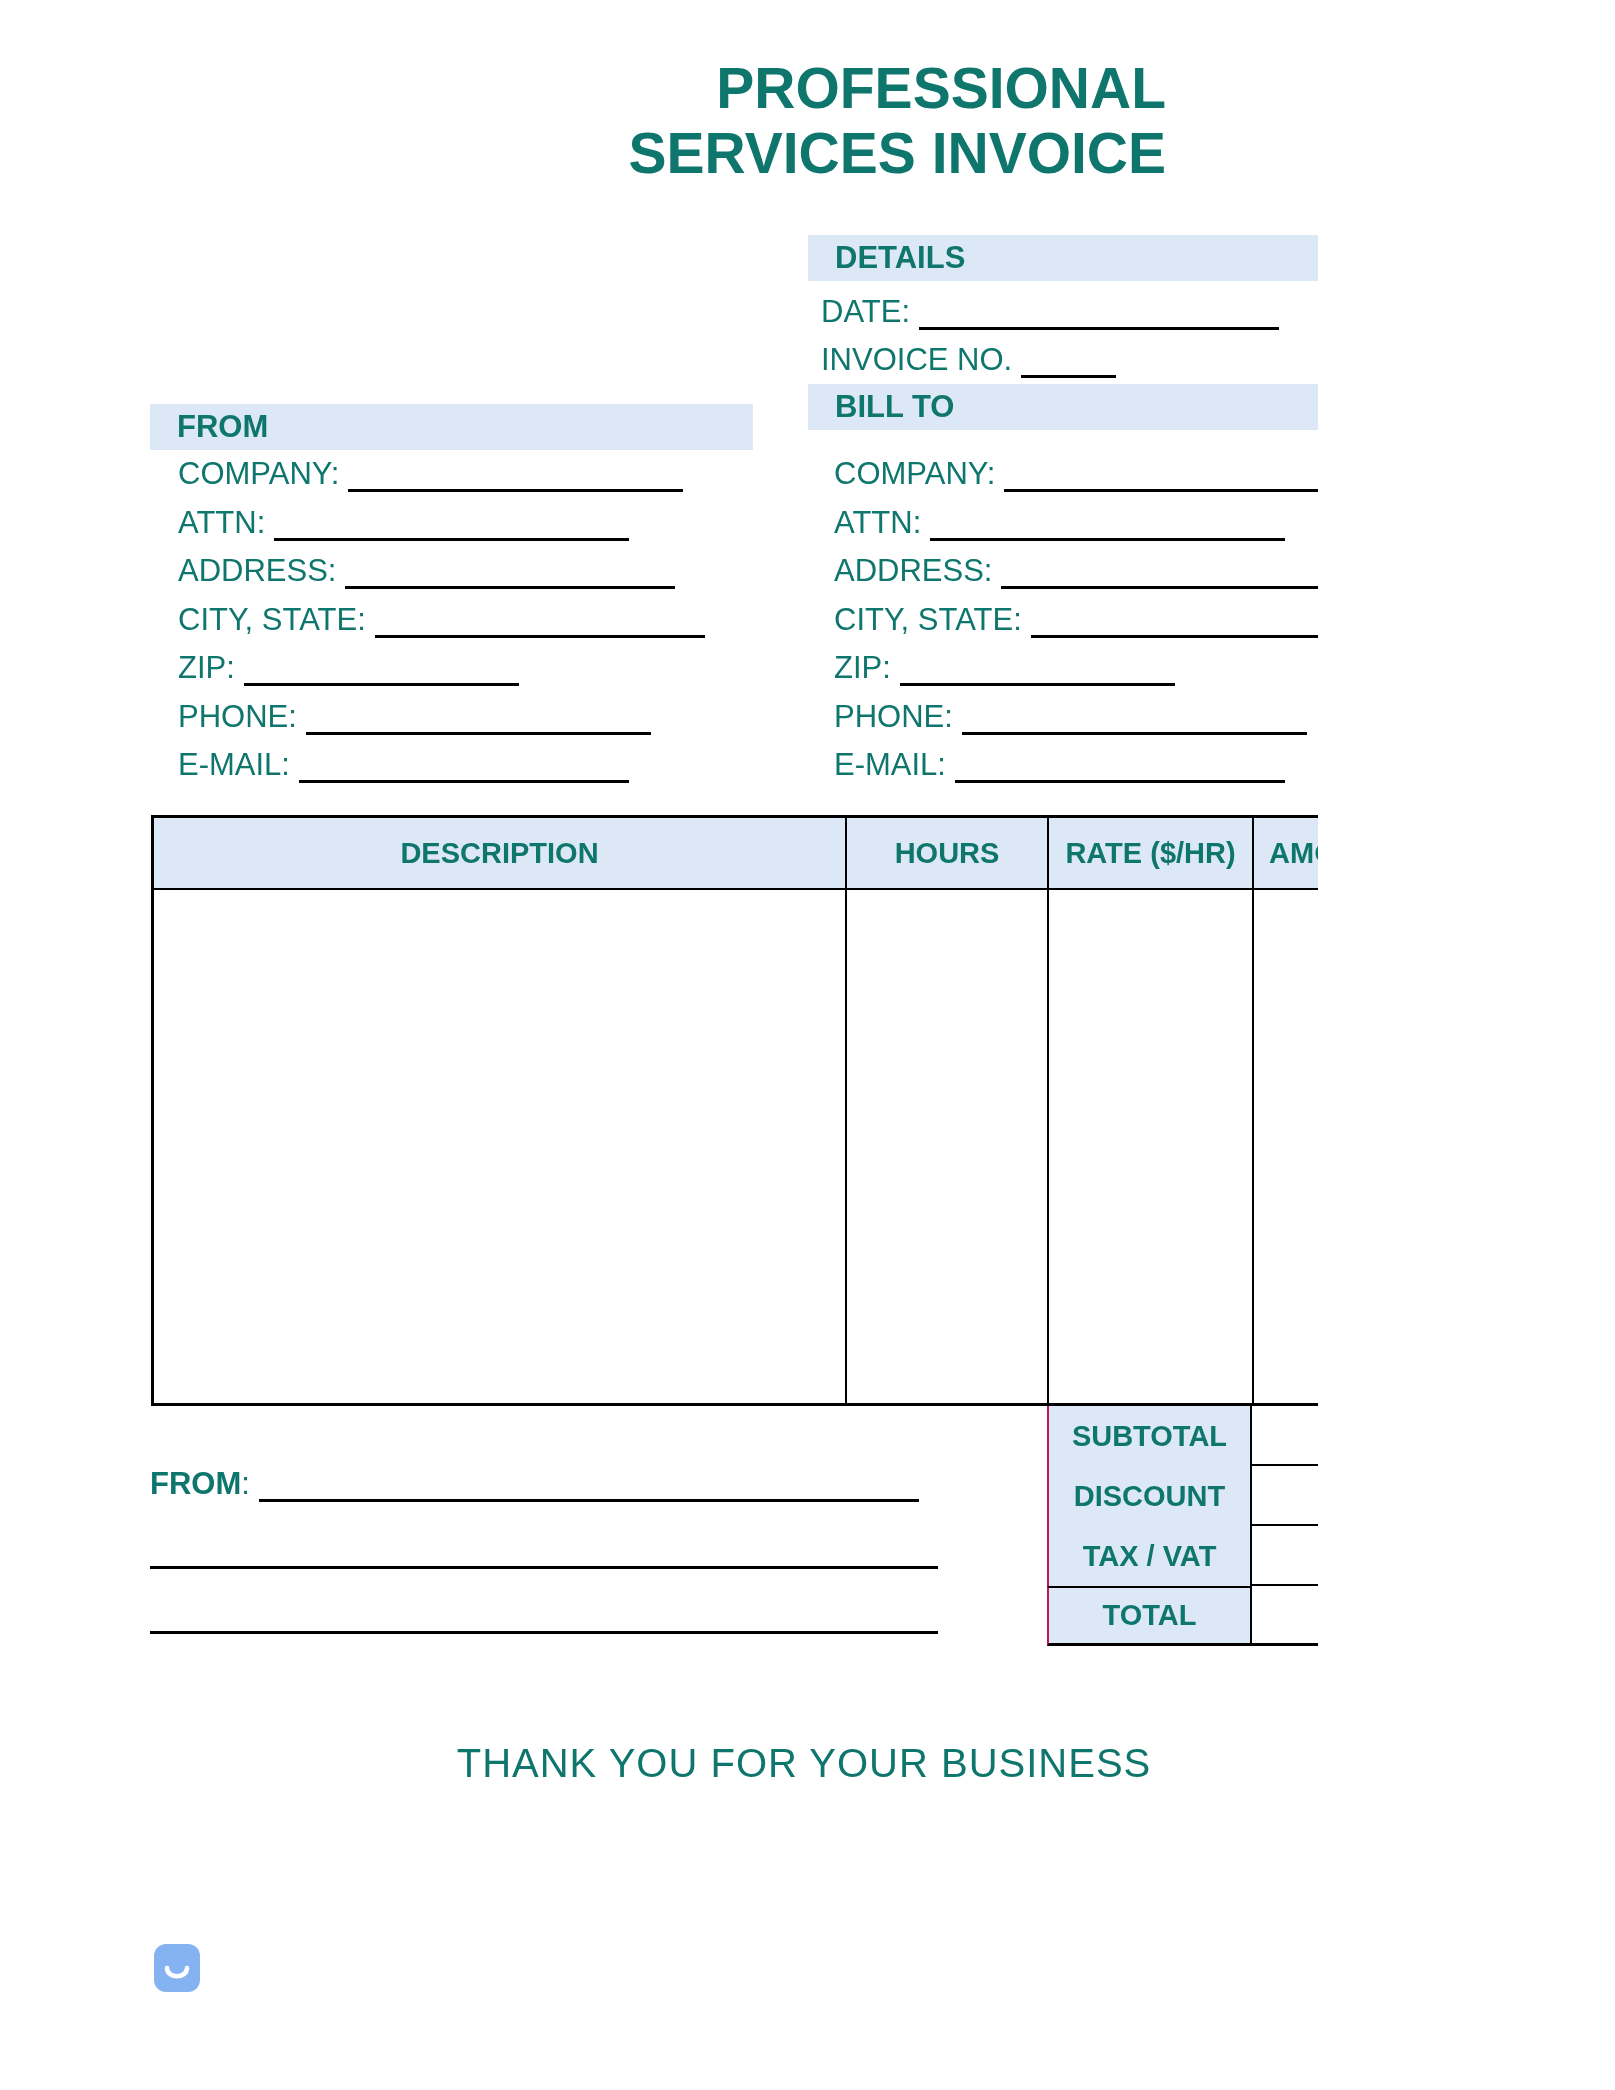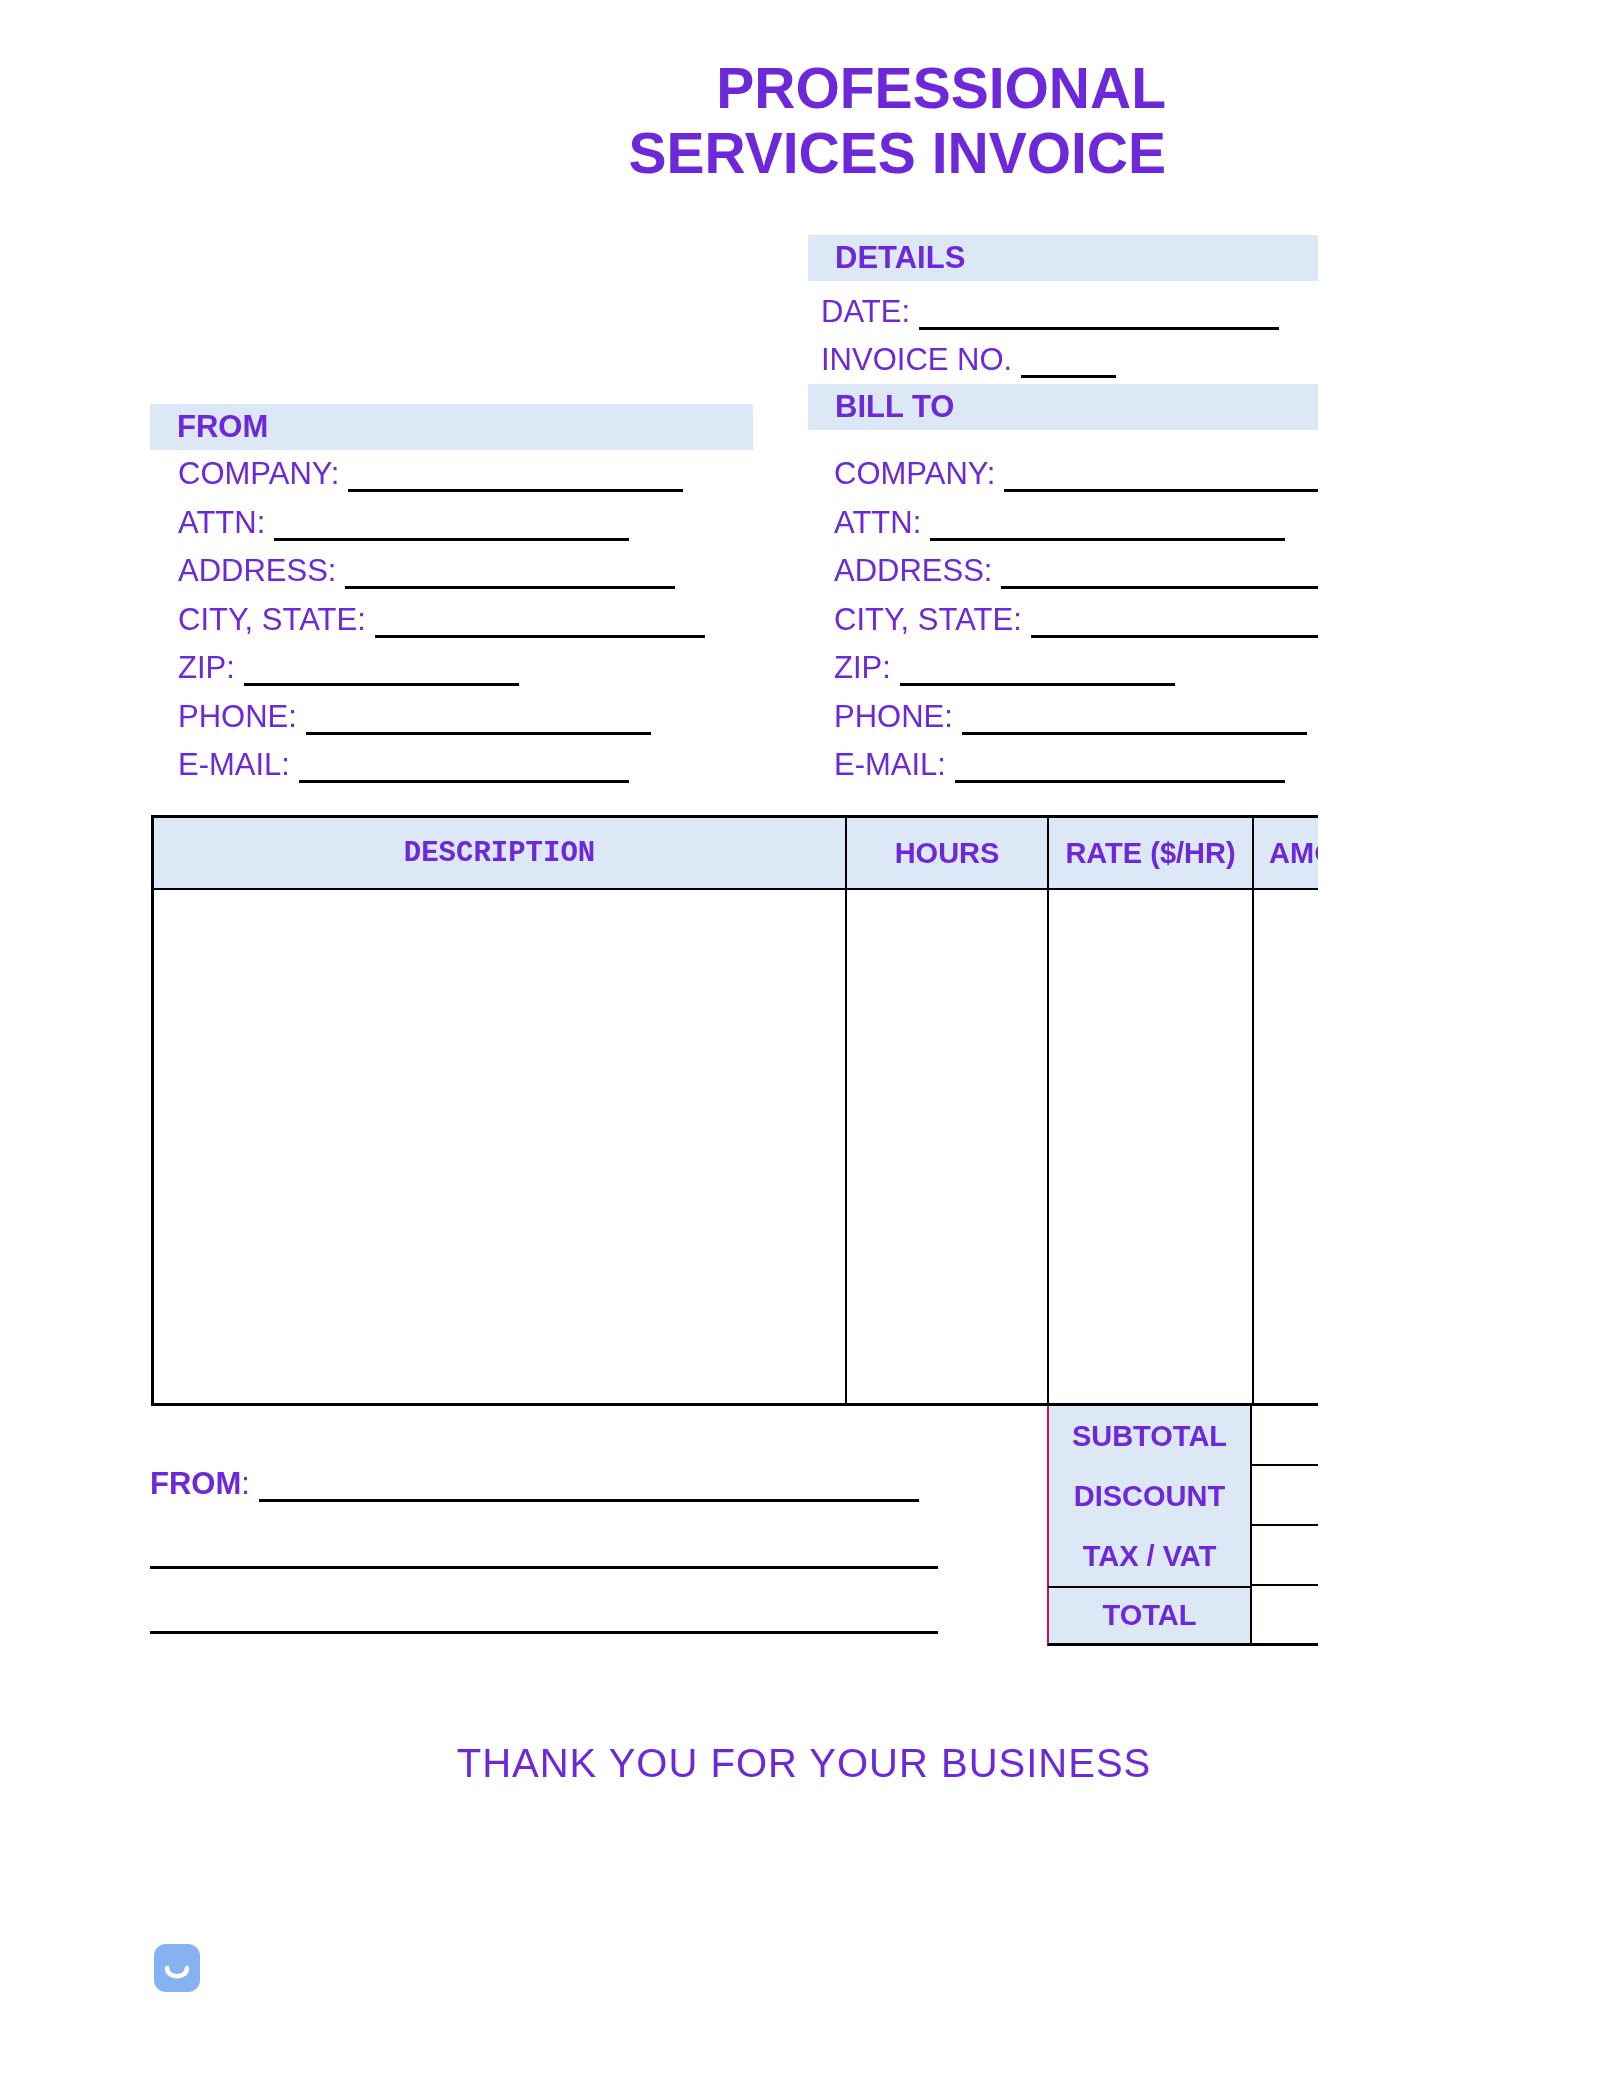--- a/index.html
+++ b/index.html
@@ -1,21 +1,21 @@
 <!DOCTYPE html>
 <html><head>
 <meta charset="utf-8">
 <style>
   html,body{margin:0;padding:0;background:#ffffff;}
   .page{
     position:relative;
     width:1318px;height:2090px;
     background:#ffffff;
     font-family:"Liberation Sans","DejaVu Sans",sans-serif;
-    color:#6d28d9;
+    color:#0f766e;
     overflow:hidden;
   }
   
   .doc-title{
     position:absolute;top:56px;right:152px;
     font-size:57px;font-weight:bold;line-height:65px;
     text-align:right;letter-spacing:0px;
   }
   
   .bar{
@@ -46,21 +46,21 @@
     grid-template-columns:694px 202px 205px 206px;
     grid-template-rows:75px 516px 60px 60px 60px 60px;
   }
   .items div{box-sizing:border-box;}
   .hc{
     background:#dce8f5;border-top:3px solid #000;border-bottom:2px solid #000;
     border-left:2px solid #000;
     display:flex;align-items:center;justify-content:center;
     font-size:29px;font-weight:bold;grid-row:1;
   }
-  .hc.first{border-left:3px solid #000;font-family:Liberation Mono, monospace;}
+  .hc.first{border-left:3px solid #000;}
   .hc.last{border-right:3px solid #ec4899;}
   .bc{border-left:2px solid #000;border-bottom:3px solid #000;grid-row:2;background:#fff;}
   .bc.first{border-left:3px solid #000;}
   .bc.last{border-right:3px solid #000;}
   .tl{
     grid-column:3;background:#dce8f5;
     border-left:2px solid #be185d;border-right:2px solid #000;
     display:flex;align-items:center;justify-content:center;
     font-size:29px;font-weight:bold;
   }

